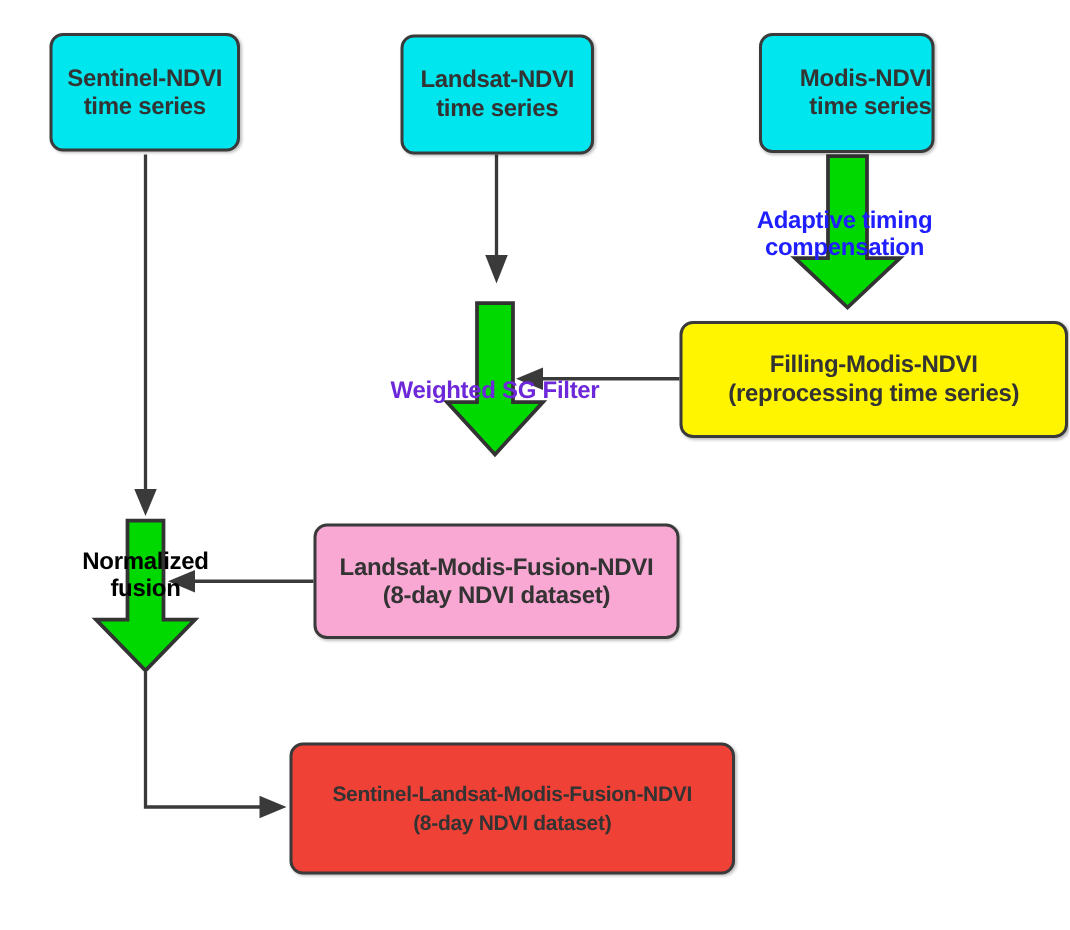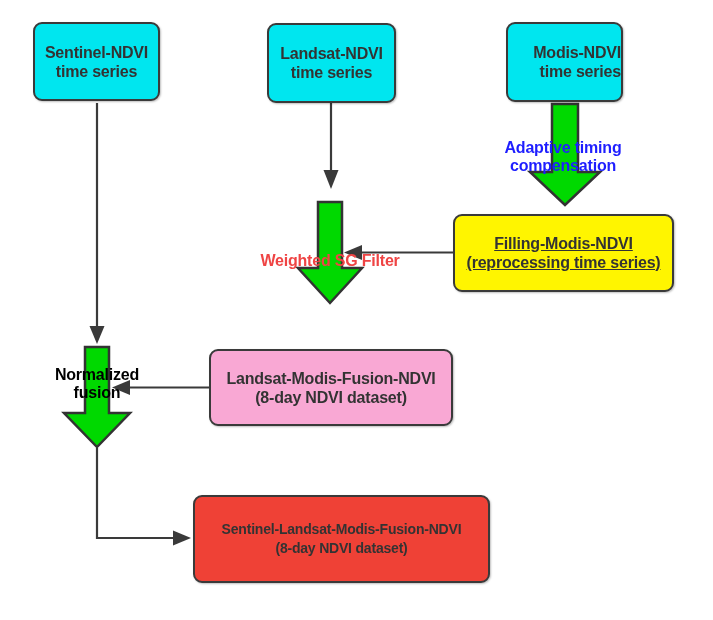--- a/index.html
+++ b/index.html
@@ -23,21 +23,21 @@
     color:#333333;
     font-size:16px;line-height:19px;
     box-shadow:1px 1px 2px rgba(0,0,0,0.25);
     letter-spacing:-0.2px;
     z-index:2;
   }
   .node span{display:block;white-space:nowrap;}
   #node-sentinel{left:33px;top:22px;width:127px;height:79px;}
   #node-landsat{left:267px;top:23px;width:129px;height:80px;}
   #node-modis{left:506px;top:22px;width:117px;height:80px;}
-  #node-filling{left:453px;top:214px;width:221px;height:78px;text-decoration:underline;}
+  #node-filling{left:453px;top:214px;width:259px;height:78px;}
   #node-fusion{left:209px;top:349px;width:244px;height:77px;}
   #node-final{left:193px;top:495px;width:297px;height:88px;font-size:14px;}
   .arrow-label{
     position:absolute;
     text-align:center;
     font-weight:700;
     font-size:16px;line-height:17.5px;
     letter-spacing:-0.2px;
     z-index:3;
   }
@@ -106,21 +106,21 @@
   <div class="node" id="node-final" style="background: rgb(239, 65, 54);">
     <span>Sentinel-Landsat-Modis-Fusion-NDVI</span>
     <span>(8-day NDVI dataset)</span>
   </div>
 
   <div class="arrow-label" id="label-adaptive" style="color: rgb(30, 30, 255);">
     <span>Adaptive timing</span>
     <span>compensation</span>
   </div>
 
-  <div class="arrow-label" id="label-weighted" style="color: #ef4444;">
+  <div class="arrow-label" id="label-weighted" style="color: #6d28d9;">
     <span>Weighted SG Filter</span>
   </div>
 
   <div class="arrow-label" id="label-normalized" style="color: #000000;">
     <span>Normalized</span>
     <span>fusion</span>
   </div>
 
 </div>
 

